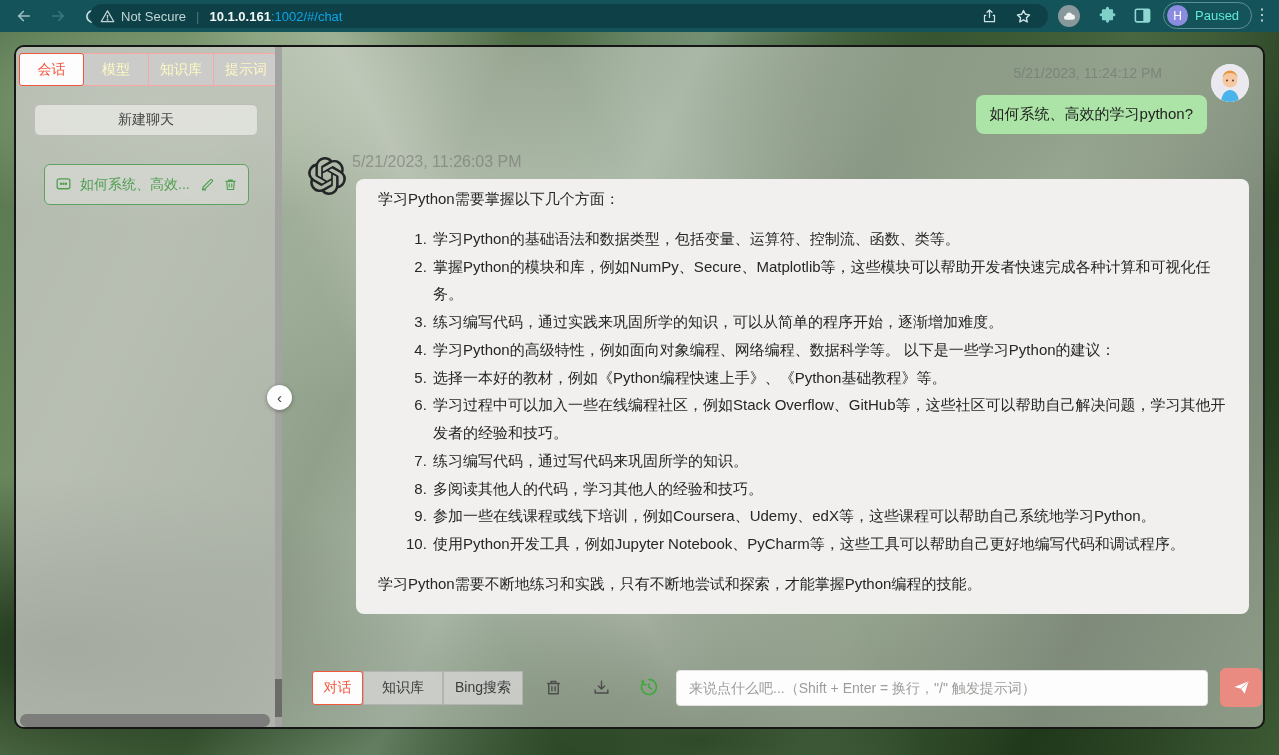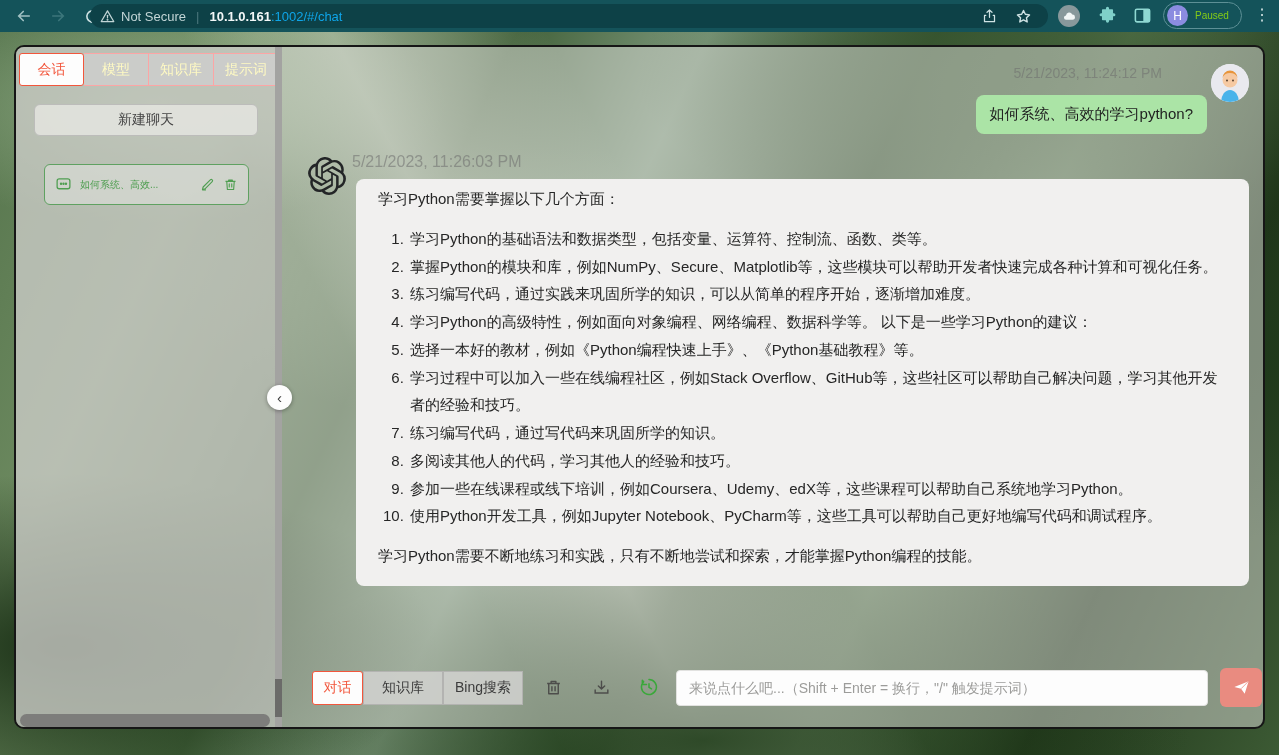--- a/index.html
+++ b/index.html
@@ -13,21 +13,21 @@
   .url-sec { color:#c2d5d6; font-size:13px; margin-left:6px; }
   .url-sep { color:#4b777c; margin:0 10px; font-size:13px; }
   .url-host { color:#f3f8f8; font-size:13px; font-weight:bold; }
   .url-rest { color:#0ea5e9; font-size:13px; }
   .pill-right { margin-left:auto; display:flex; align-items:center; gap:18px; padding-right:6px; }
   .ext-cloud { position:absolute; left:1058px; top:5px; width:22px; height:22px; border-radius:50%; background:#88989b; display:flex; align-items:center; justify-content:center; }
   .ext-puzzle { position:absolute; left:1098px; top:6px; }
   .ext-panel { position:absolute; left:1133px; top:6px; }
   .profile-pill { position:absolute; left:1163px; top:2px; height:27px; border:1.5px solid #5d9096; border-radius:14px; display:flex; align-items:center; padding:0 12px 0 3px; gap:7px; }
   .profile-circ { width:21px; height:21px; border-radius:50%; background:#8b8ce0; color:#fff; font-size:12px; display:flex; align-items:center; justify-content:center; }
-  .profile-paused { color:#84cc16; font-size:10px; }
+  .profile-paused { color:#5eead4; font-size:13px; }
   .dots { position:absolute; left:1254px; top:5px; color:#cfe0e1; font-size:16px; }
 
   
   .page-bg { position:absolute; top:32px; left:0; width:1279px; height:723px;
     background:
       radial-gradient(ellipse 420px 170px at 12% 10%, rgba(170,195,160,.55), transparent 70%),
       radial-gradient(ellipse 500px 220px at 78% 6%, rgba(60,90,52,.9), transparent 72%),
       radial-gradient(ellipse 600px 260px at 95% 45%, rgba(30,56,26,.9), transparent 70%),
       radial-gradient(ellipse 520px 240px at 5% 85%, rgba(24,46,20,.95), transparent 72%),
       radial-gradient(ellipse 700px 280px at 55% 98%, rgba(36,64,30,.9), transparent 70%),
@@ -40,38 +40,38 @@
   .app { position:absolute; left:14px; top:45px; width:1251px; height:684px; border:2px solid #161616; border-radius:10px; overflow:hidden; background:rgba(224,224,220,.50); }
 
   
   .sidebar { position:absolute; left:0; top:0; width:259px; height:684px; background:rgba(198,198,195,.55); }
   .tabbar { position:absolute; left:3px; top:6px; display:flex; }
   .tab { width:65px; height:33px; display:flex; align-items:center; justify-content:center; font-size:14px; color:#fef9c3; background:rgba(206,206,204,.85); border:1px solid #fca5a5; cursor:pointer; }
   .tab + .tab { border-left:none; }
   .tab.active { background:#fdfdfd; color:#f2563c; border:1px solid #f2563c; border-radius:3px; }
   .new-chat { position:absolute; left:18px; top:57px; width:224px; height:32px; background:rgba(233,233,230,.75); border:1px solid #bcbcba; border-radius:6px; display:flex; align-items:center; justify-content:center; font-size:14px; color:#454545; cursor:pointer; }
   .conv-item { position:absolute; left:28px; top:117px; width:205px; height:41px; border:1px solid #5fa161; border-radius:6px; background:rgba(250,250,248,.35); display:flex; align-items:center; padding:0 10px; gap:8px; color:#4f9e51; cursor:pointer; }
-  .conv-title { font-size:10px; color:#4f9e51; flex:1; white-space:nowrap; overflow:hidden; }
+  .conv-title { font-size:14px; color:#4f9e51; flex:1; white-space:nowrap; overflow:hidden; }
   .side-hscroll { position:absolute; left:4px; bottom:4px; width:250px; height:13px; background:#7d7d7b; border-radius:7px; }
 
   
   .divider { position:absolute; left:259px; top:0; width:7px; height:684px; background:#a3a3a1; }
   .divider-thumb { position:absolute; left:0; bottom:14px; width:7px; height:38px; background:#6b6b69; }
   .collapse-btn { position:absolute; left:251px; top:338px; width:25px; height:25px; border-radius:50%; background:#fdfdfd; box-shadow:0 1px 4px rgba(0,0,0,.35); display:flex; align-items:center; justify-content:center; font-size:15px; color:#3a3a3a; cursor:pointer; z-index:5; }
 
   
   .main { position:absolute; left:266px; top:0; width:985px; height:684px; }
   .u-time { position:absolute; right:105px; top:18px; font-size:14px; color:rgba(110,110,110,.55); }
   .u-avatar { position:absolute; right:18px; top:17px; width:38px; height:38px; border-radius:50%; background:#e9e9ef; overflow:hidden; }
   .u-bubble { position:absolute; right:60px; top:48px; background:#abe4a6; border-radius:8px; padding:10px 14px; font-size:15px; color:#1f1f1f; }
   .a-logo { position:absolute; left:26px; top:110px; width:38px; height:38px; }
   .a-time { position:absolute; left:70px; top:106px; font-size:16px; color:rgba(110,110,110,.55); }
   .a-bubble { position:absolute; left:74px; top:132px; width:893px; background:#f1f0ef; border-radius:8px; padding:6px 22px 16px 22px; font-size:15px; color:#262626; line-height:1.85; }
   .a-bubble ol { margin:12px 0 0 0; padding-left:30px; }
-  .a-bubble li { padding-left:2px; }
+  .a-bubble li { padding-left:2px;margin-left:23px; }
   .a-outro { margin-top:12px; }
 
   
   .composer { position:absolute; left:0; bottom:23px; width:985px; height:40px; }
   .mode-btn { height:34px; display:inline-flex; align-items:center; justify-content:center; font-size:14px; color:#3c3c3c; background:rgba(210,210,208,.85); border:1px solid #b3b3b1; cursor:pointer; }
   .mode-btn.active { background:#fdfdfd; color:#f2563c; border:1px solid #f2563c; border-radius:3px; }
   #mode-chat { position:absolute; left:30px; top:3px; width:51px; }
   #mode-kb { position:absolute; left:81px; top:3px; width:80px; }
   #mode-bing { position:absolute; left:161px; top:3px; width:80px; }
   .tool-ic { position:absolute; top:8px; width:22px; height:22px; cursor:pointer; display:flex; align-items:center; justify-content:center; }

